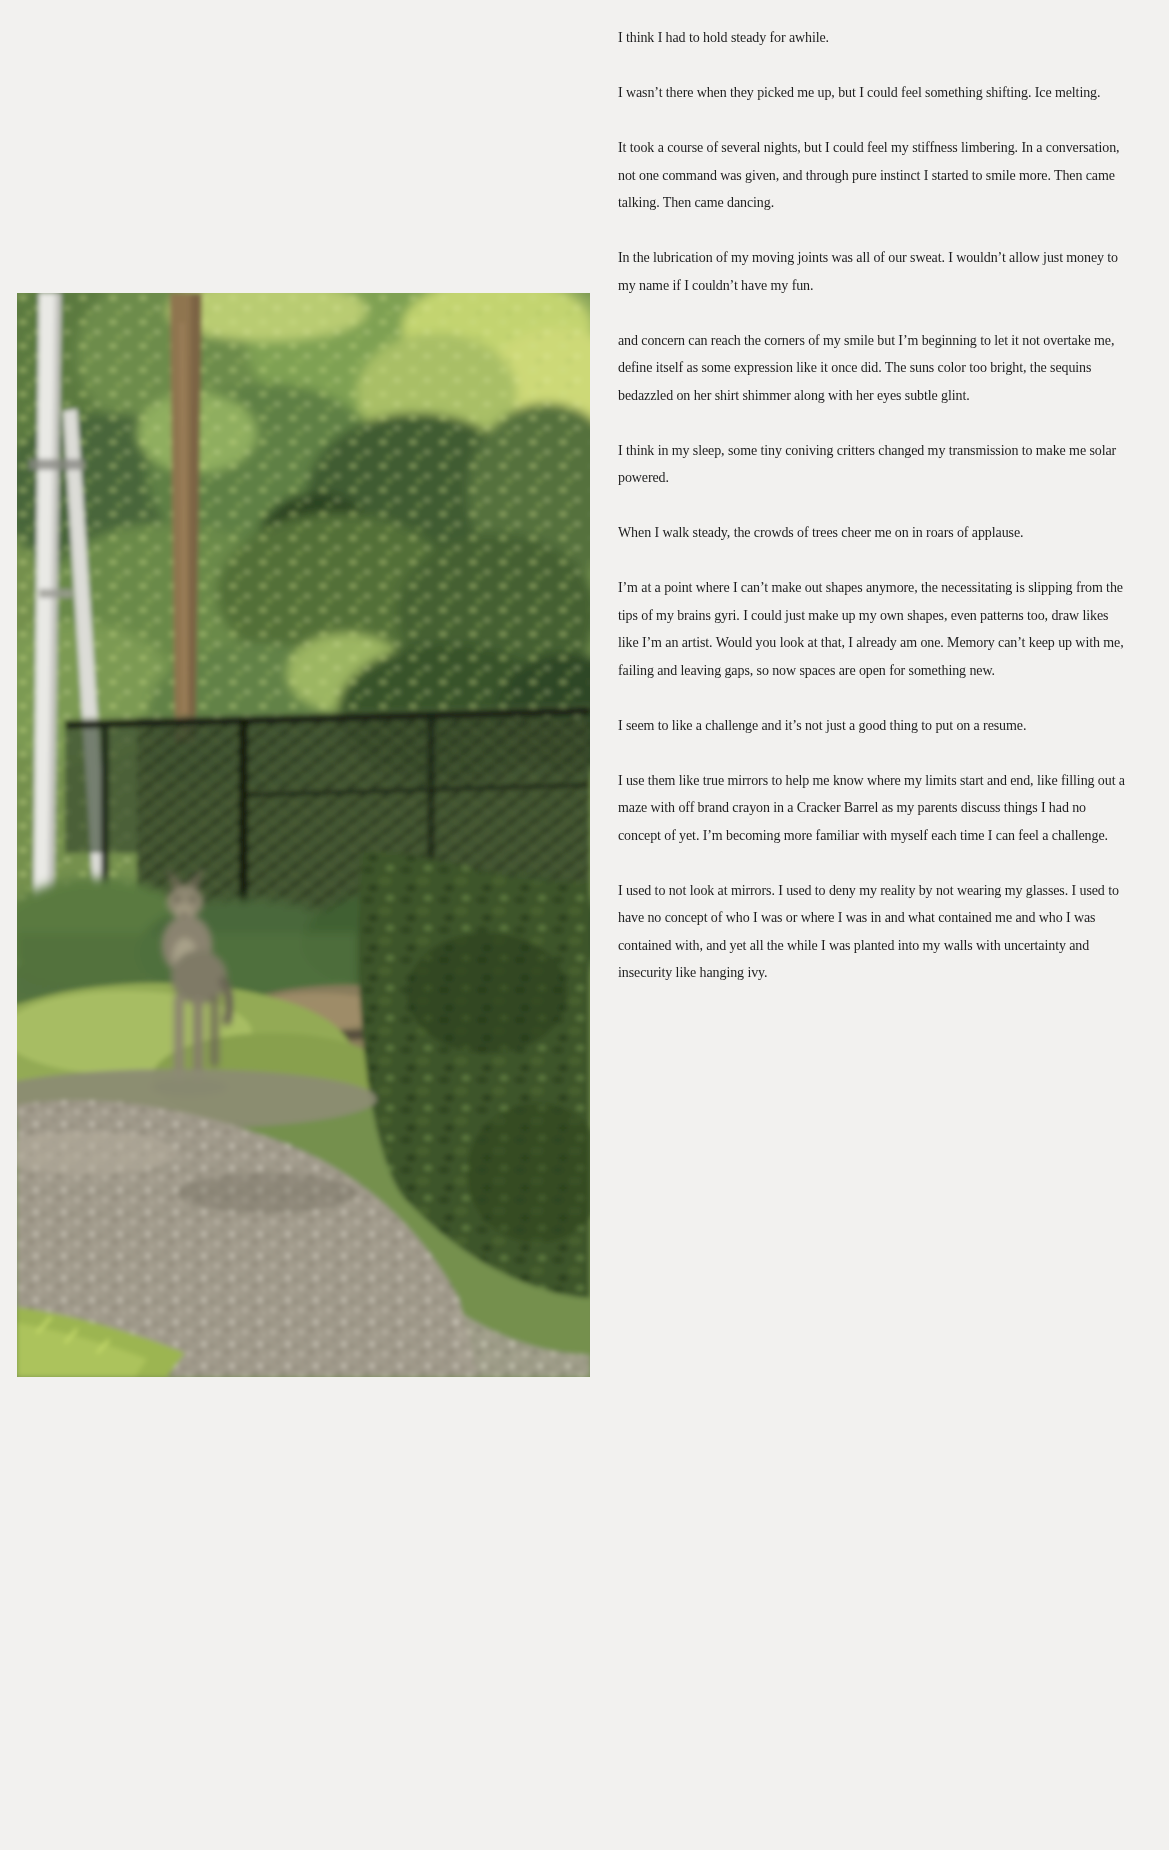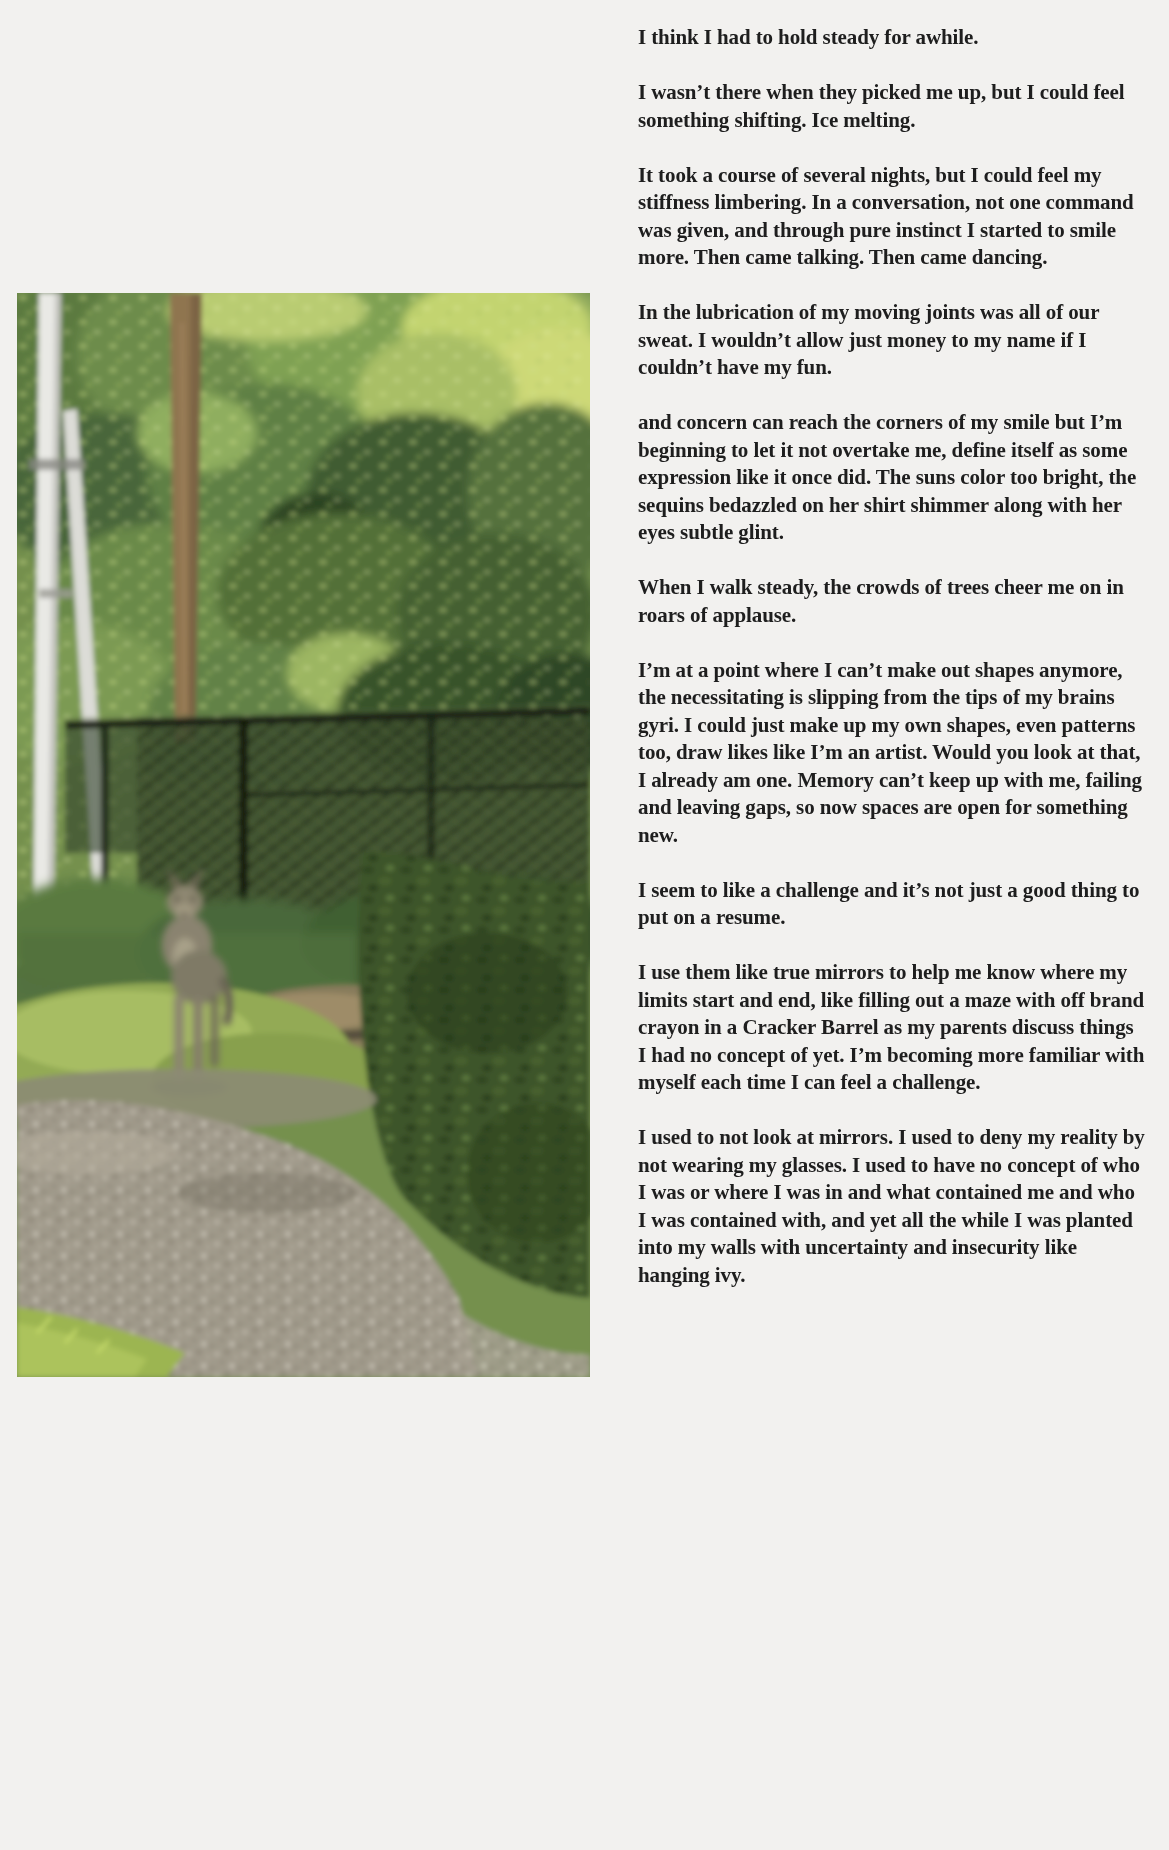--- a/index.html
+++ b/index.html
@@ -1,20 +1,20 @@
 <!DOCTYPE html>
 <html><head>
 <meta charset="utf-8">
 <style>
   html,body{margin:0;padding:0;}
   body{font-family:"Liberation Serif","DejaVu Serif",serif;}
   .page{position:relative;width:1169px;height:1850px;overflow:hidden;}
   .photo-frame{position:absolute;left:17px;top:293px;width:573px;height:1084px;overflow:hidden;background:#74904e;}
   .photo-frame svg{display:block;width:100%;height:100%;}
-  .essay{position:absolute;left:638px;top:24px;width:507px;font-size:21px;line-height:27.5px;letter-spacing:-0.1px;font-weight:bold;}
+  .essay{position:absolute;left:618px;top:24px;width:507px;font-size:14px;line-height:27.5px;letter-spacing:-0.1px;}
   .essay p{margin:0 0 27.5px 0;}
 </style>
 </head>
 <body style="background: rgb(242, 241, 239); color: rgb(30, 30, 30);">
 
 <div class="page">
 
   <div class="photo-frame">
     <svg viewBox="0 0 573 1084" preserveAspectRatio="none">
       <defs>
@@ -177,20 +177,21 @@
       </g>
     </svg>
   </div>
 
   <div class="essay">
       <p>I think I had to hold steady for awhile.</p>
       <p>I wasn’t there when they picked me up, but I could feel something shifting. Ice melting.</p>
       <p>It took a course of several nights, but I could feel my stiffness limbering. In a conversation, not one command was given, and through pure instinct I started to smile more. Then came talking. Then came dancing.</p>
       <p>In the lubrication of my moving joints was all of our sweat. I wouldn’t allow just money to my name if I couldn’t have my fun.</p>
       <p>and concern can reach the corners of my smile but I’m beginning to let it not overtake me, define itself as some expression like it once did. The suns color too bright, the sequins bedazzled on her shirt shimmer along with her eyes subtle glint.</p>
+      <p>I think in my sleep, some tiny coniving critters changed my transmission to make me solar powered.</p>
       <p>When I walk steady, the crowds of trees cheer me on in roars of applause.</p>
       <p>I’m at a point where I can’t make out shapes anymore, the necessitating is slipping from the tips of my brains gyri. I could just make up my own shapes, even patterns too, draw likes like I’m an artist. Would you look at that, I already am one. Memory can’t keep up with me, failing and leaving gaps, so now spaces are open for something new.</p>
       <p>I seem to like a challenge and it’s not just a good thing to put on a resume.</p>
       <p>I use them like true mirrors to help me know where my limits start and end, like filling out a maze with off brand crayon in a Cracker Barrel as my parents discuss things I had no concept of yet. I’m becoming more familiar with myself each time I can feel a challenge.</p>
       <p>I used to not look at mirrors. I used to deny my reality by not wearing my glasses. I used to have no concept of who I was or where I was in and what contained me and who I was contained with, and yet all the while I was planted into my walls with uncertainty and insecurity like hanging ivy.</p>
     </div>
 
 </div>
 
 </body></html>

